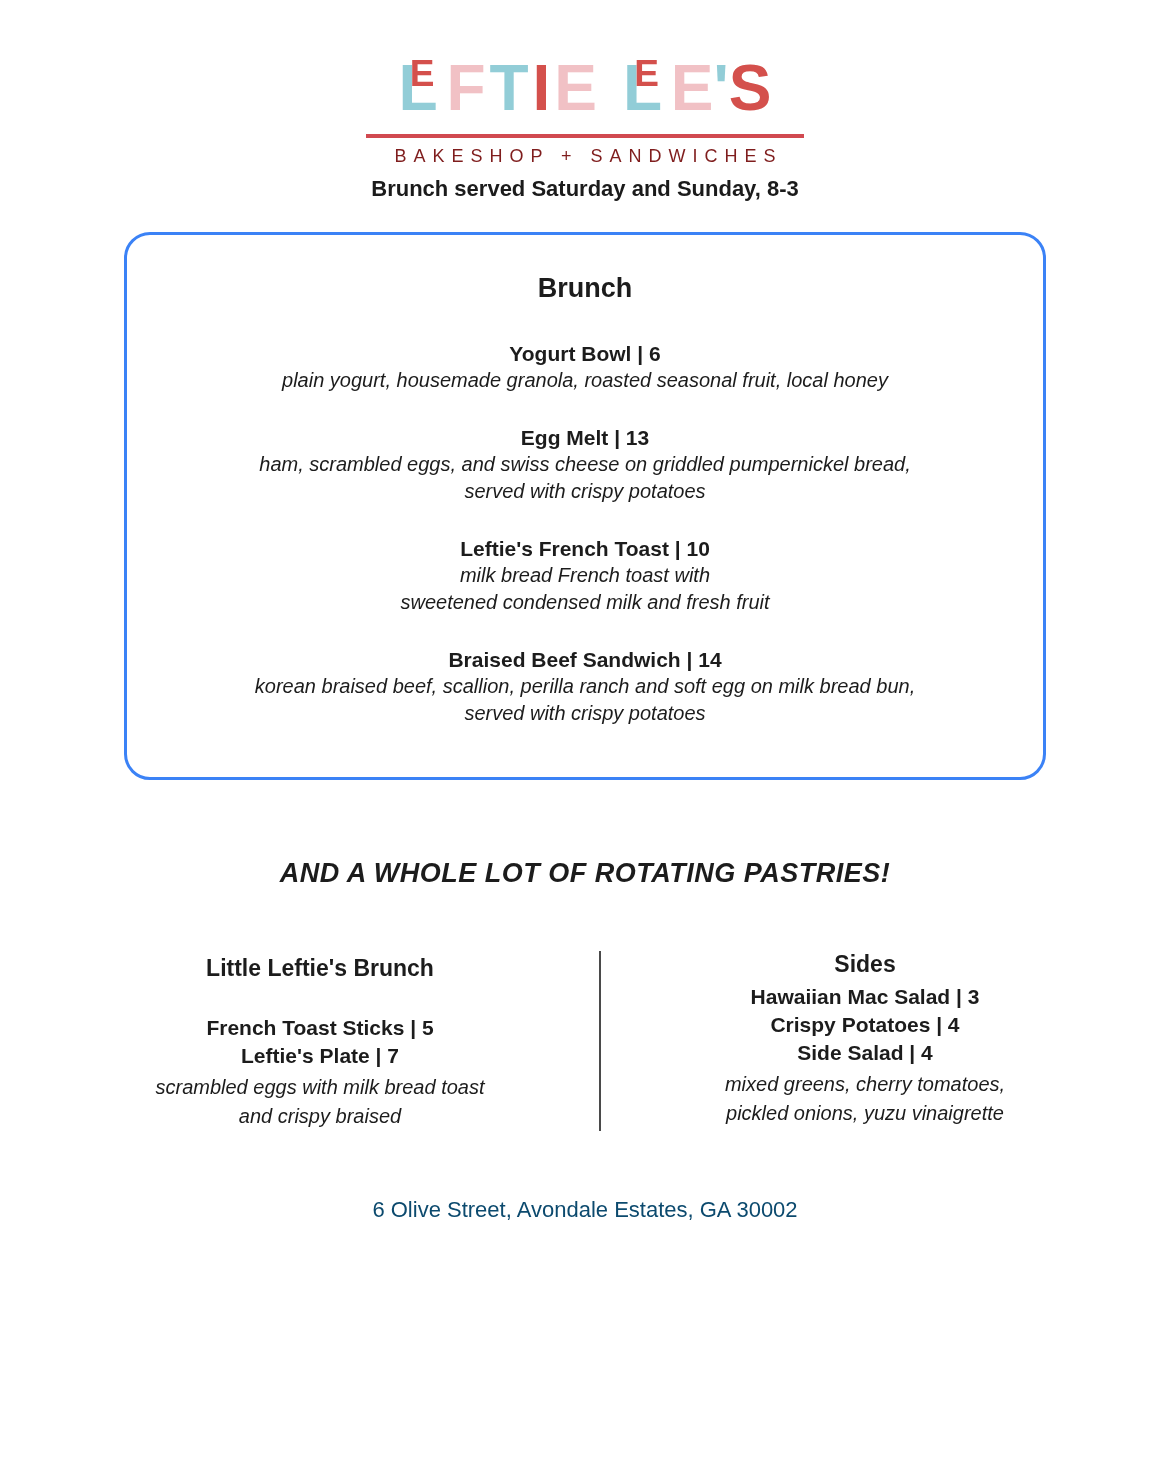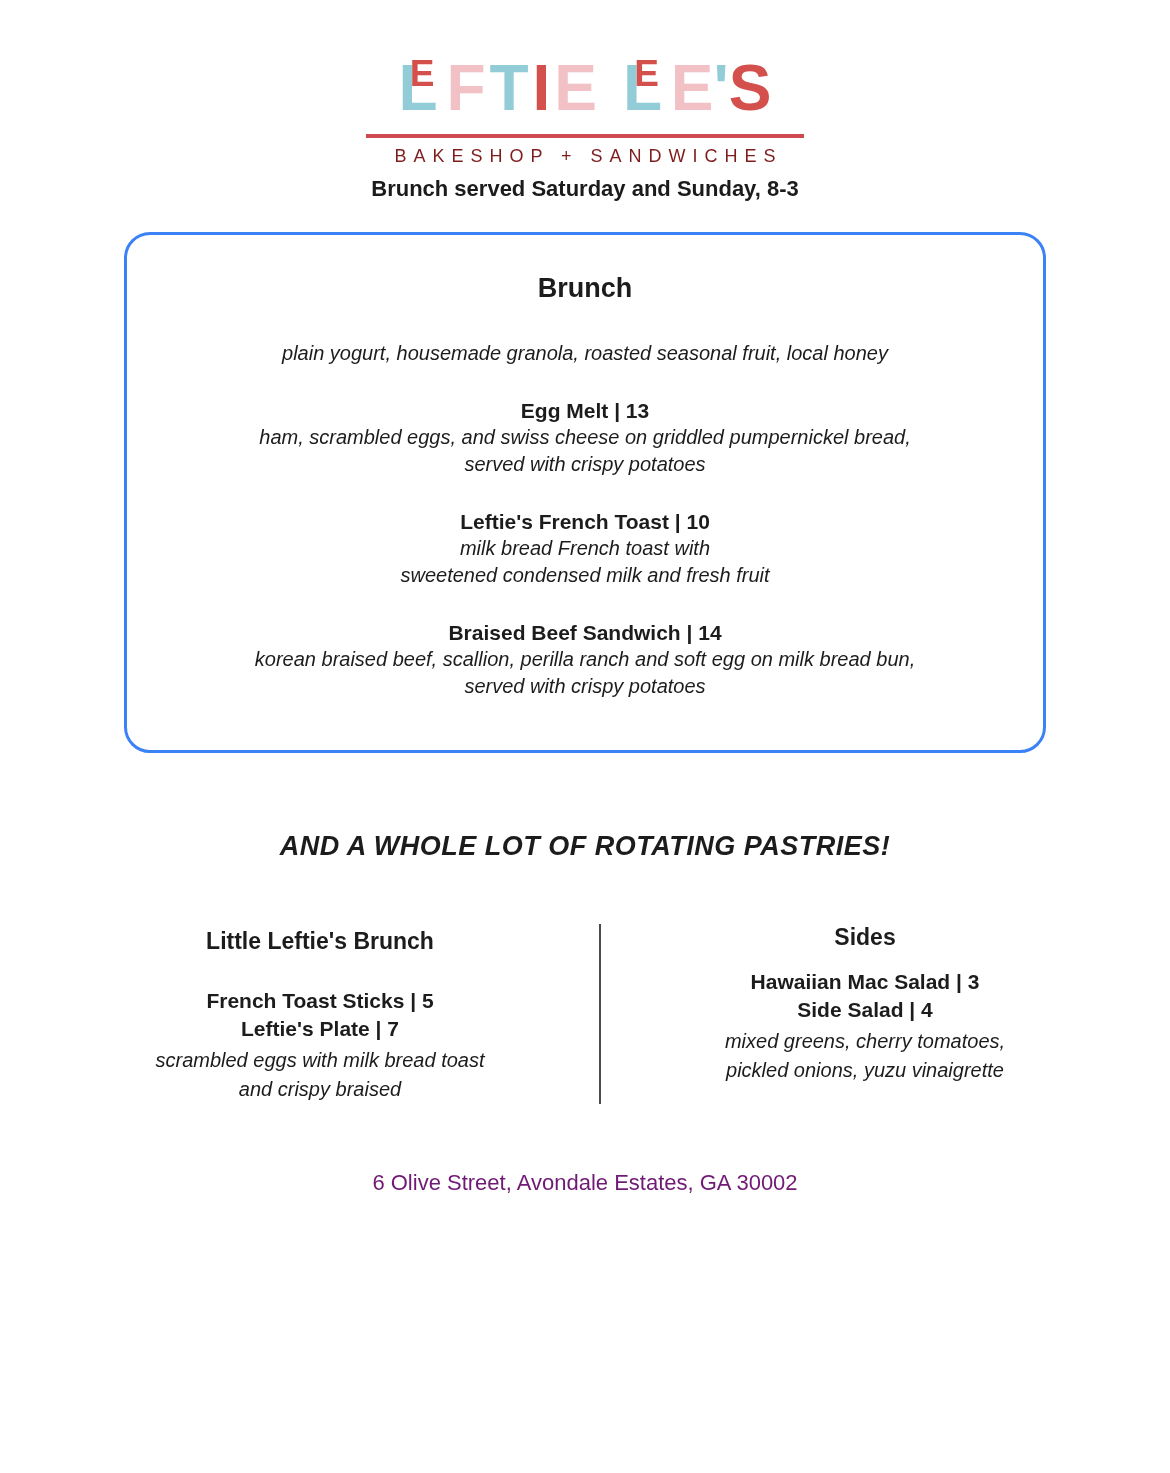--- a/index.html
+++ b/index.html
@@ -104,34 +104,34 @@
   .col { text-align: center; }
   .col.left  { width: 470px; padding-top: 4px; }
   .col.right { width: 440px; }
   .divider {
     width: 2px;
     background: #4a4a4a;
     margin: 0 44px;
   }
   .col-title { font-size: 23px; font-weight: 700; }
   .col.left  .col-title { margin-bottom: 32px; }
-  .col.right .col-title { margin-bottom: 17px; }
+  .col.right .col-title { margin-bottom: 5px; }
   .col-item { font-size: 21px; font-weight: 700; line-height: 28px; }
   .col-desc {
     font-size: 20px;
     font-style: italic;
     line-height: 29px;
     white-space: pre-line;
     margin-top: 3px;
   }
 
   
   .footer {
     text-align: center;
-    color: #701a75;
+    color: #0c4a6e;
     font-size: 22px;
     margin-top: 66px;
     padding-bottom: 40px;
   }
 </style>
 </head>
 <body>
 
 <div class="header">
   <div class="wordmark">
@@ -150,20 +150,21 @@
   </div>
   <div class="logo-underline"></div>
   <div class="subtitle">BAKESHOP + SANDWICHES</div>
   <div class="hours">Brunch served Saturday and Sunday, 8-3</div>
 </div>
 
 <div class="card">
   <div class="card-title">Brunch</div>
 
   <div class="menu-item">
+    <div class="item-name">Yogurt Bowl | 6</div>
     <div class="item-desc">plain yogurt, housemade granola, roasted seasonal fruit, local honey</div>
   </div>
   <div class="menu-item">
     <div class="item-name">Egg Melt | 13</div>
     <div class="item-desc">ham, scrambled eggs, and swiss cheese on griddled pumpernickel bread,
 served with crispy potatoes</div>
   </div>
   <div class="menu-item">
     <div class="item-name">Leftie's French Toast | 10</div>
     <div class="item-desc">milk bread French toast with
@@ -185,19 +186,20 @@
     <div class="col-item">Leftie's Plate | 7</div>
     <div class="col-desc">scrambled eggs with milk bread toast
 and crispy braised</div>
   </div>
 
   <div class="divider"></div>
 
   <div class="col right">
     <div class="col-title">Sides</div>
     <div class="col-item">Hawaiian Mac Salad | 3</div>
+    <div class="col-item">Crispy Potatoes | 4</div>
     <div class="col-item">Side Salad | 4</div>
     <div class="col-desc">mixed greens, cherry tomatoes,
 pickled onions, yuzu vinaigrette</div>
   </div>
 </div>
 
 <div class="footer">6 Olive Street, Avondale Estates, GA 30002</div>
 
 </body></html>

